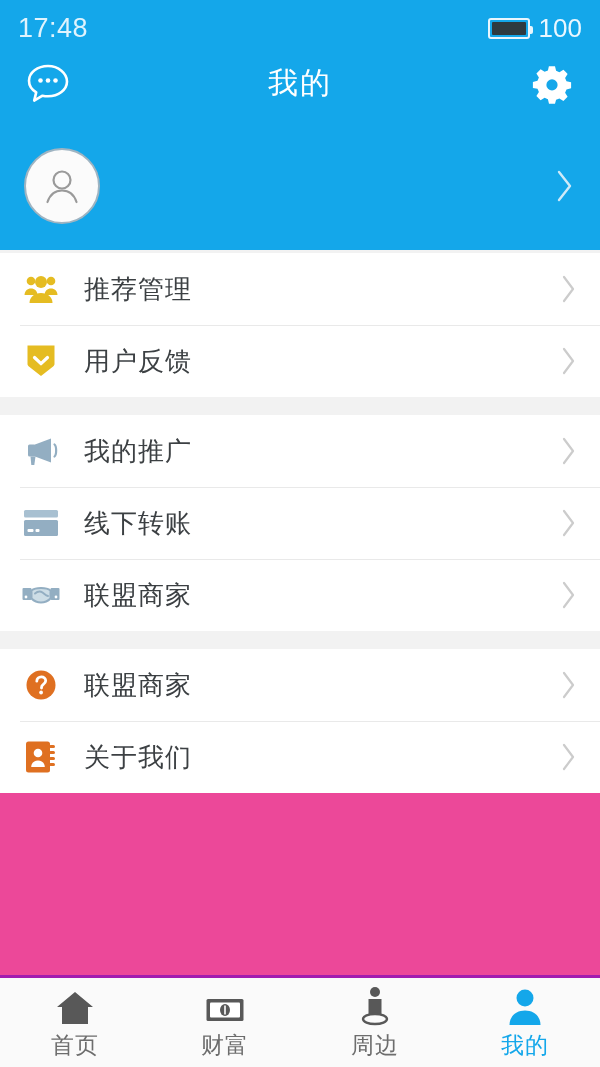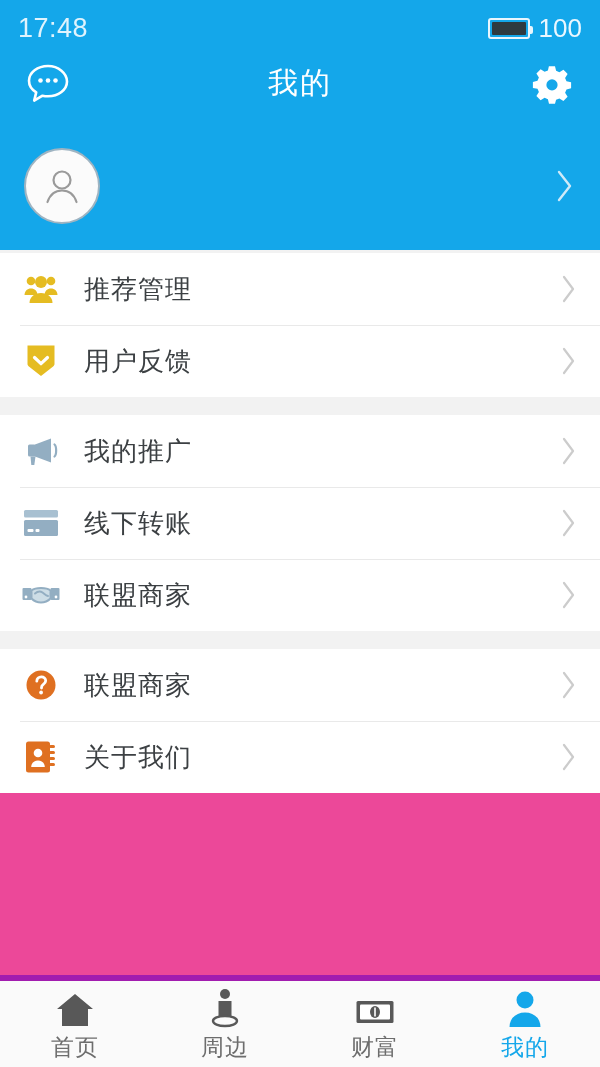--- a/index.html
+++ b/index.html
@@ -110,21 +110,21 @@
   .row-label {
     margin-left:22px;
     font-size:26px; color:#3c4043; letter-spacing:1px;
   }
   .row-arrow { margin-left:auto; }
 
   
   .tabbar {
     height:92px;
     background:#fafafa;
-    border-top:6px solid #a21caf;
+    border-top:3px solid #a21caf;
     display:flex;
     flex:0 0 auto;
   }
   .tab {
     flex:1; display:flex; flex-direction:column;
     align-items:center; justify-content:center; gap:4px;
     cursor:pointer;
   }
   .tab-icon { height:42px; display:flex; align-items:flex-end; justify-content:center; }
   .tab-label { font-size:23px; color:#6d6d6d; letter-spacing:1px; }
@@ -324,45 +324,45 @@
   <div class="tabbar">
 
     <div class="tab">
       <span class="tab-icon">
         <svg width="40" height="36" viewBox="0 0 40 36">
           <path d="M20 2L2 17h5v17h26V17h5z" fill="#585858"></path>
           <path d="M14 34V22h12v12z" fill="#585858"></path>
         </svg>
       </span>
       <span class="tab-label">首页</span>
-    </div>
-
-    <div class="tab">
-      <span class="tab-icon">
-        <svg width="34" height="40" viewBox="0 0 34 40">
-          <circle cx="17" cy="6" r="5" fill="#585858"></circle>
-          <path d="M10.5 13h13v16h-13z" fill="#585858"></path>
-          <ellipse cx="17" cy="33" rx="12" ry="5" fill="none" stroke="#585858" stroke-width="2.4"></ellipse>
-        </svg>
-      </span>
-      <span class="tab-label">周边</span>
     </div>
 
     <div class="tab">
       <span class="tab-icon">
         <svg width="40" height="30" viewBox="0 0 40 30">
           <rect x="1.5" y="3" width="37" height="22" rx="1.5" fill="#585858"></rect>
           <rect x="5" y="6.5" width="30" height="15" rx="1" fill="#ffffff"></rect>
           <ellipse cx="20" cy="14" rx="5" ry="6" fill="#585858"></ellipse>
           <rect x="19.2" y="9.5" width="1.6" height="9" fill="#ffffff"></rect>
         </svg>
       </span>
       <span class="tab-label">财富</span>
     </div>
 
+    <div class="tab">
+      <span class="tab-icon">
+        <svg width="34" height="40" viewBox="0 0 34 40">
+          <circle cx="17" cy="6" r="5" fill="#585858"></circle>
+          <path d="M10.5 13h13v16h-13z" fill="#585858"></path>
+          <ellipse cx="17" cy="33" rx="12" ry="5" fill="none" stroke="#585858" stroke-width="2.4"></ellipse>
+        </svg>
+      </span>
+      <span class="tab-label">周边</span>
+    </div>
+
     <div class="tab active">
       <span class="tab-icon">
         <svg width="36" height="38" viewBox="0 0 36 38">
           <circle cx="18" cy="10" r="8.5" fill="#14a7ea"></circle>
           <path d="M2.5 37c0-9 6.9-14.5 15.5-14.5S33.5 28 33.5 37z" fill="#14a7ea"></path>
         </svg>
       </span>
       <span class="tab-label">我的</span>
     </div>
   </div>

